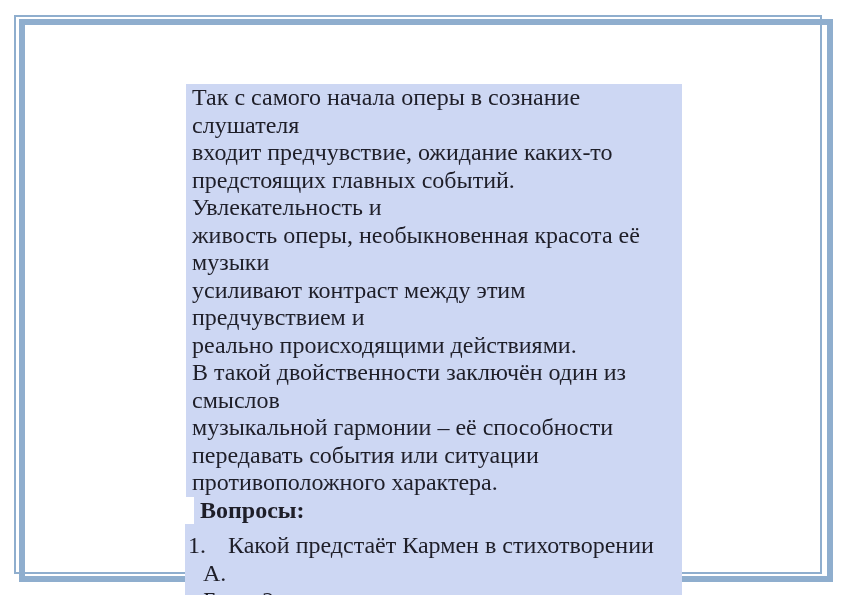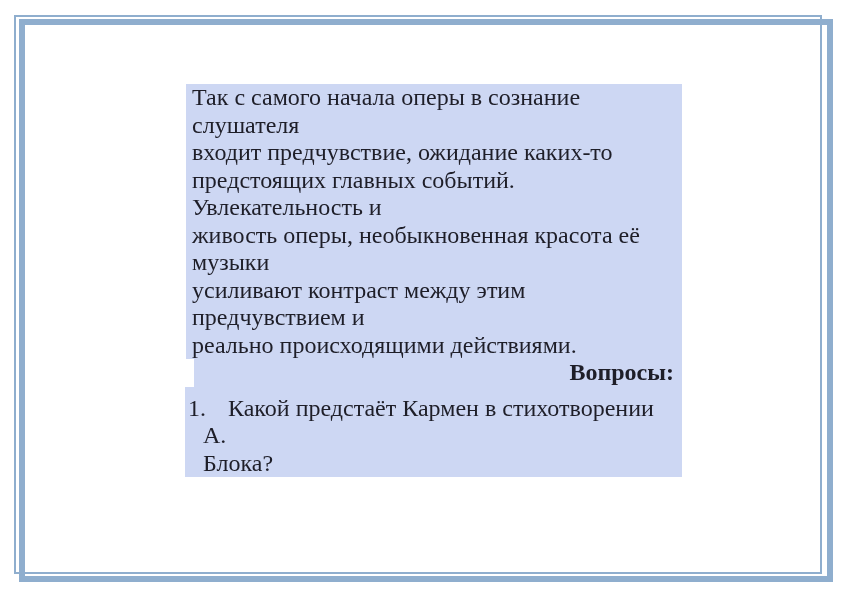--- a/index.html
+++ b/index.html
@@ -45,21 +45,20 @@
     background: var(--hl);
     margin: 0 0 0 1px;
     padding: 0 8px 0 6px;
     white-space: pre-line;
   }
   .heading {
     background: var(--hl);
     margin: 0 0 0 9px;
     padding: 0 8px 0 6px;
     font-weight: bold;
-    text-align: right;
   }
   .q-item {
     background: var(--hl);
     position: relative;
     margin: 0;
     padding: 0 8px 0 18px;
   }
   .q-item.first { padding-top: 8px; }
   .q-num {
     position: absolute;
@@ -80,20 +79,24 @@
 
 <div class="text-block">
 
   <div class="para">Так с самого начала оперы в сознание слушателя
 входит предчувствие, ожидание каких-то
 предстоящих главных событий. Увлекательность и
 живость оперы, необыкновенная красота её музыки
 усиливают контраст между этим предчувствием и
 реально происходящими действиями.</div>
 
+  <div class="para">В такой двойственности заключён один из смыслов
+музыкальной гармонии – её способности
+передавать события или ситуации
+противоположного характера.</div>
 
   <div class="heading">Вопросы:</div>
 
   <div class="q-item first">
     <span class="q-num">1.</span>
     <div class="q-text">Какой предстаёт Кармен в стихотворении А.
 Блока?</div>
   </div>
 
 </div>

